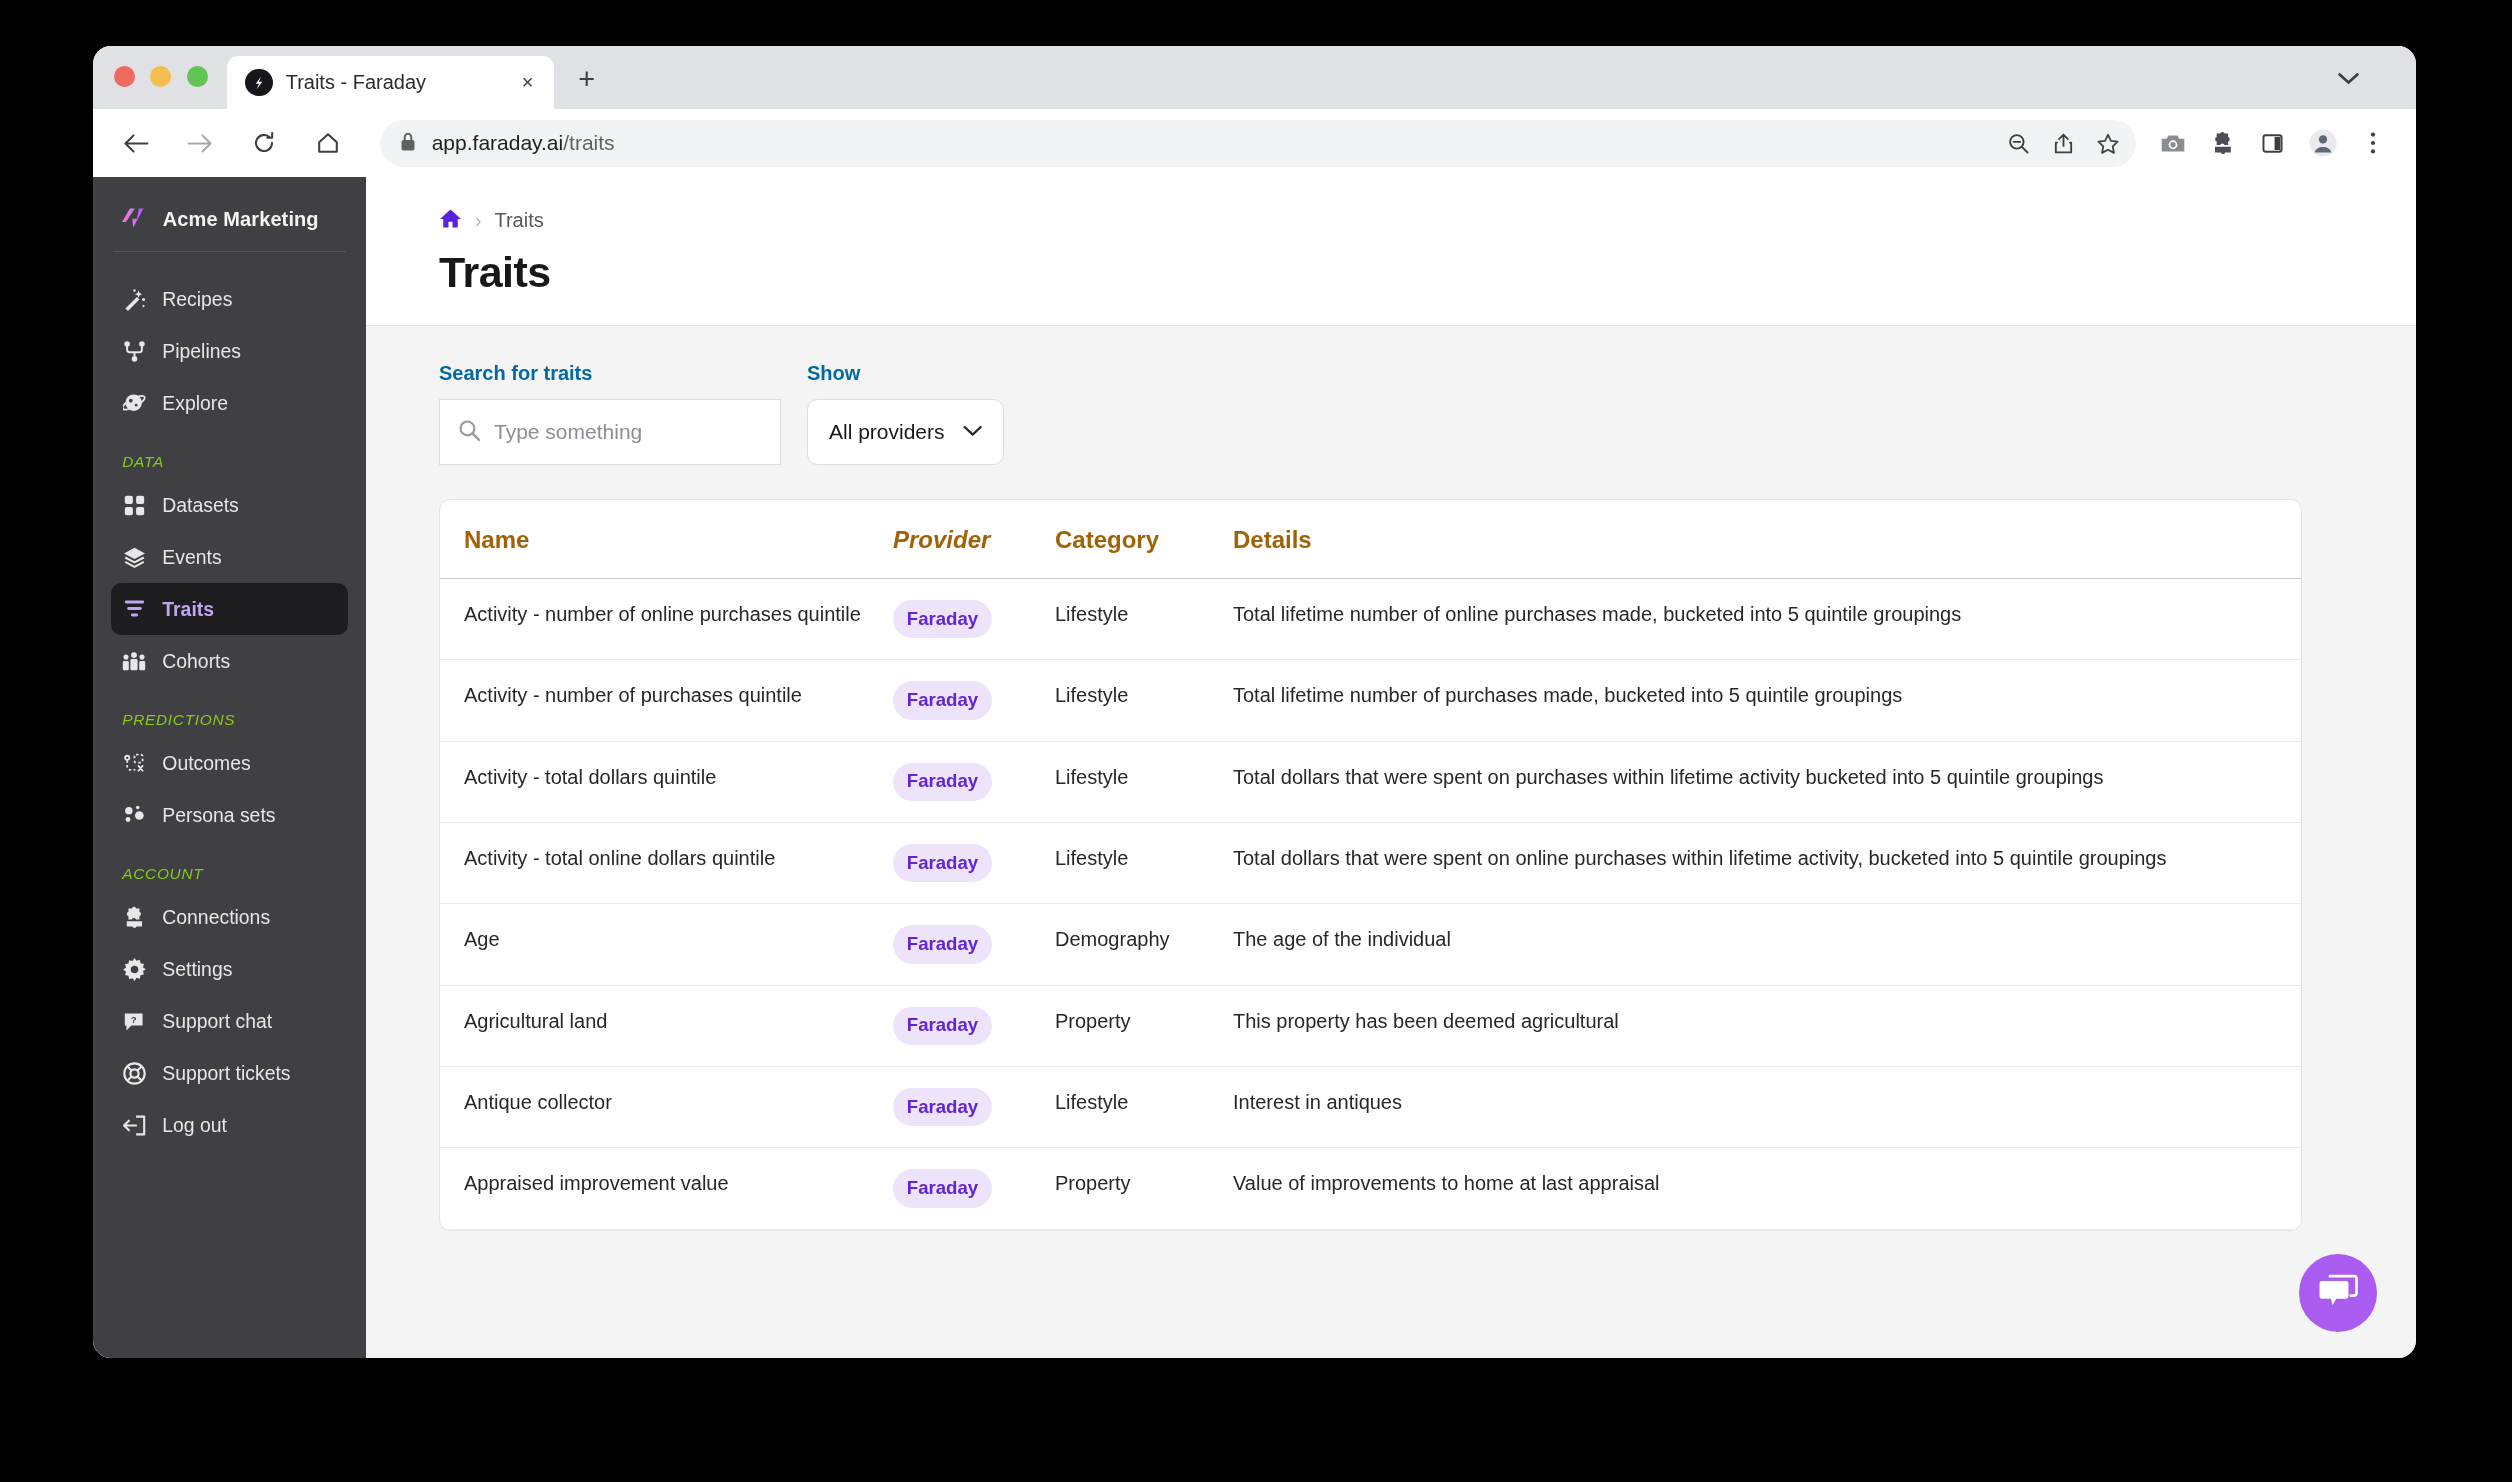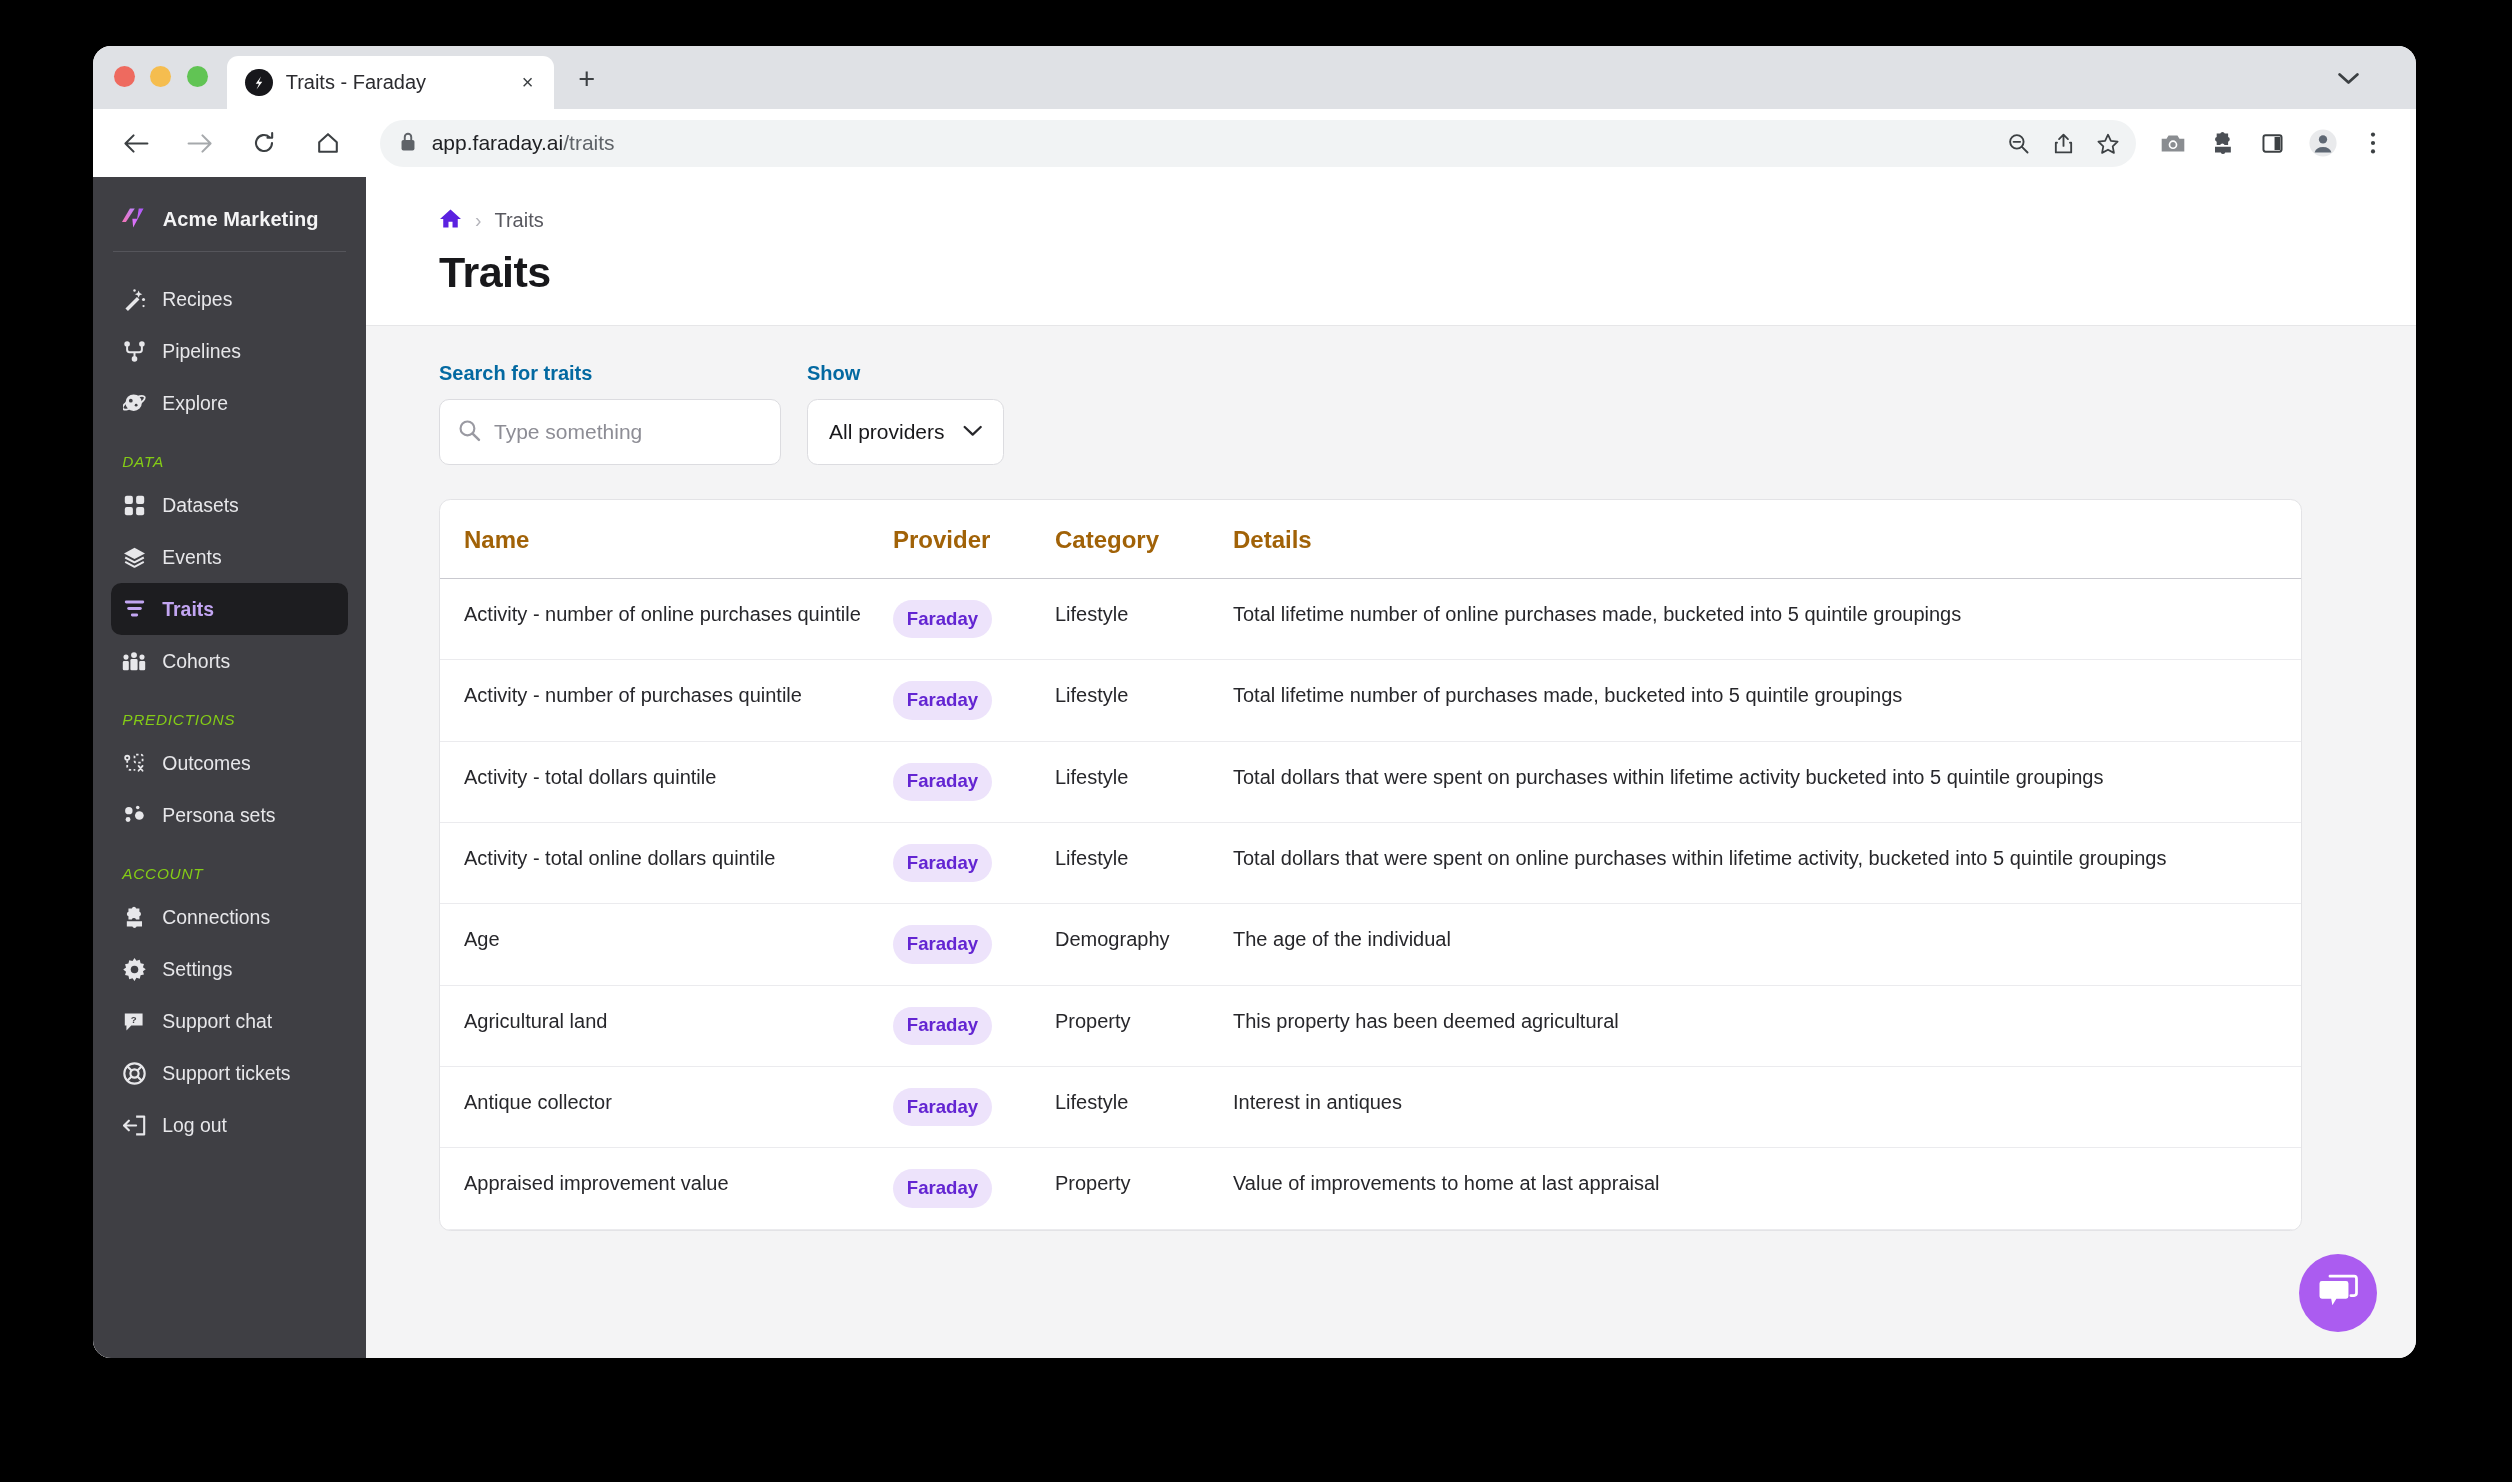--- a/index.html
+++ b/index.html
@@ -174,21 +174,21 @@
   }
 
   #filters { display: flex; gap: 26px; margin-bottom: 34px; }
   .field-label {
     font-size: 20px; font-weight: bold; color: #0369a1;
     margin-bottom: 14.6px; display: block;
   }
   #search-box {
     width: 342px; height: 66px;
     background: #fff; border: 0.8px solid #dcdce0;
-    border-radius: 10px;
+    border-radius: 0;
     display: flex; align-items: center; gap: 13px;
     padding: 0 18px;
   }
   #search-placeholder { font-size: 21px; color: #8d8d95; }
   #provider-select {
     height: 66px; padding: 0 21px;
     background: #fff; border: 0.8px solid #dcdce0;
     border-radius: 10.5px;
     display: flex; align-items: center; gap: 18px;
   }
@@ -211,21 +211,21 @@
   td {
     font-size: 20px; color: #27272b;
     padding: 21px 0;
     border-bottom: 0.8px solid #ebebee;
     vertical-align: top;
     line-height: 1.45;
   }
   th:first-child, td:first-child { padding-left: 24px; }
   td:last-child, th:last-child { padding-right: 27.5px; }
   .col-name     { width: 453px; }
-  .col-provider { width: 162px; }
+  .col-provider { width: 162px; font-style: italic; }
   .col-category { width: 178px; }
   .badge {
     display: inline-block;
     background: #ede3fb; color: #6325d2;
     font-size: 18.6px; font-weight: bold;
     border-radius: 809px;
     padding: 5.7px 13.8px;
     white-space: nowrap;
   }
 

